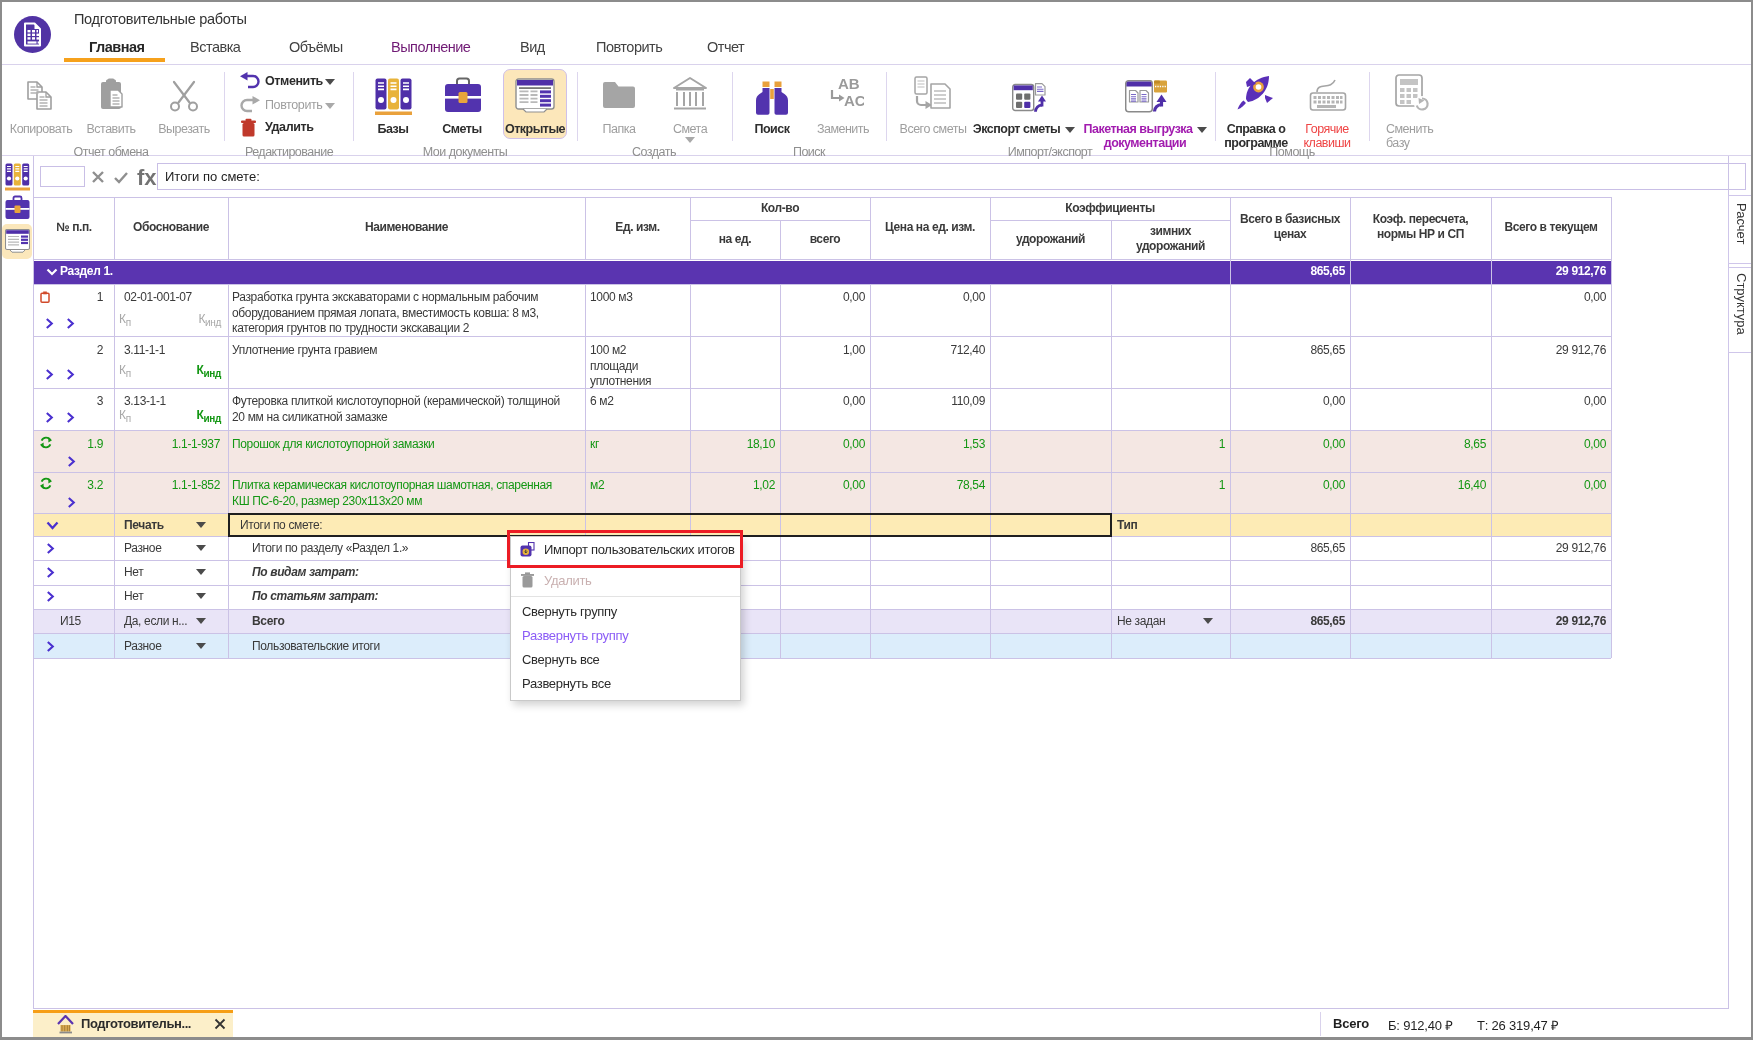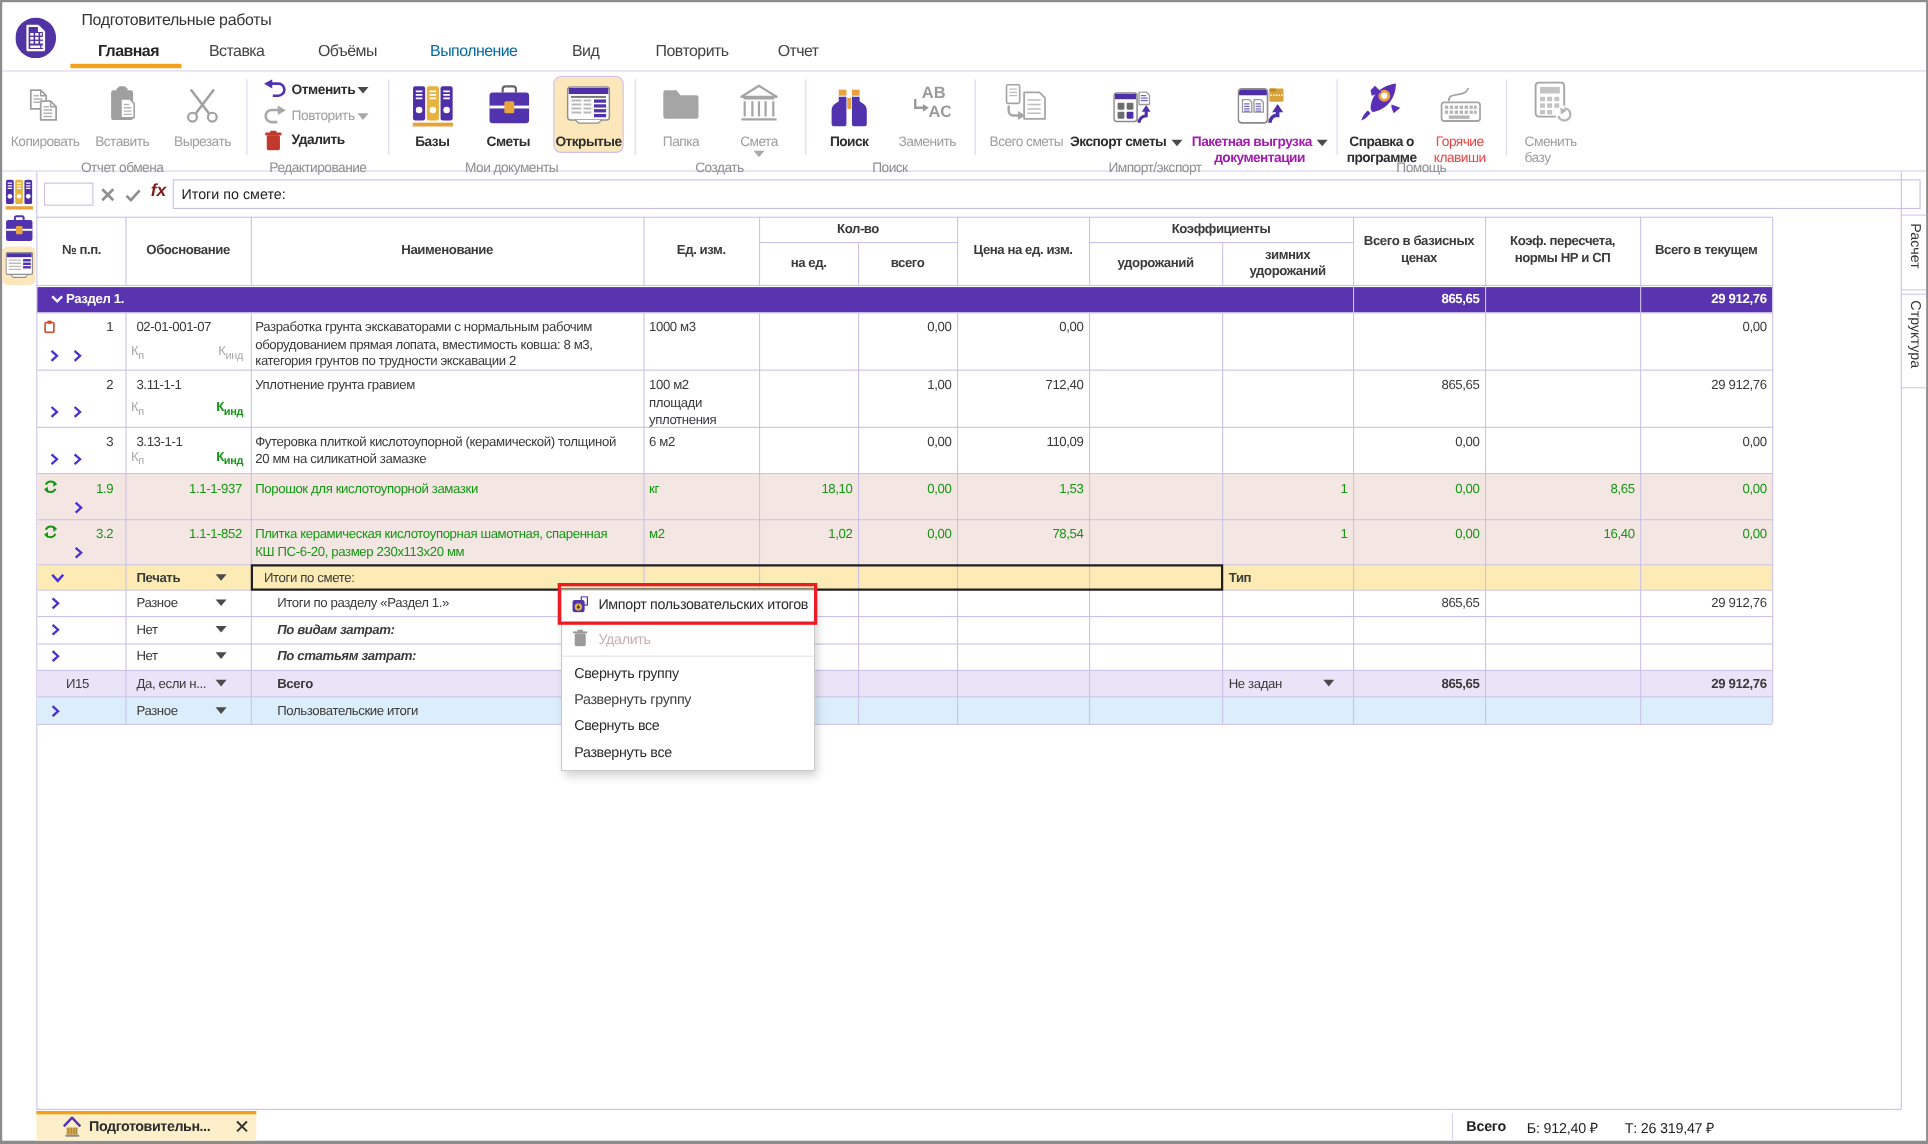--- a/index.html
+++ b/index.html
@@ -41,21 +41,21 @@
       <rect x="22.5" y="21.2" width="3" height="2.4"></rect>
 <rect x="13.5" y="25.4" width="9" height="2.2"></rect>
       <rect x="23.6" y="25.4" width="1.9" height="2.2"></rect>
 </g>
 </svg>
 <div class="a" style="left:74px;top:11px;font-size:14.5px;letter-spacing:-0.3px;color:#333">Подготовительные работы</div>
 
 <div class="a b" style="left:89px;top:39px;font-size:14.5px;letter-spacing:-0.5px;color:#262626">Главная</div>
 <div class="a" style="left:190px;top:39px;font-size:14.5px;letter-spacing:-0.5px;color:#424242">Вставка</div>
 <div class="a" style="left:289px;top:39px;font-size:14.5px;letter-spacing:-0.5px;color:#424242">Объёмы</div>
-<div class="a" style="left:391px;top:39px;font-size:14.5px;letter-spacing:-0.5px;color:#0369a1">Выполнение</div>
+<div class="a" style="left:391px;top:39px;font-size:14.5px;letter-spacing:-0.5px;color:#701a75">Выполнение</div>
 <div class="a" style="left:520px;top:39px;font-size:14.5px;letter-spacing:-0.5px;color:#424242">Вид</div>
 <div class="a" style="left:596px;top:39px;font-size:14.5px;letter-spacing:-0.5px;color:#424242">Повторить</div>
 <div class="a" style="left:707px;top:39px;font-size:14.5px;letter-spacing:-0.5px;color:#424242">Отчет</div>
 <div class="a" style="left:64px;top:58px;width:101px;height:4px;background:#f6a11c"></div>
 <div class="a" style="left:2px;top:64px;width:1749px;height:1px;background:#d9d2ec"></div>
 
 <div class="a" style="left:2px;top:155px;width:1749px;height:1px;background:#d9d2ec"></div>
 
 <svg class="a" style="left:24px;top:80px" width="36" height="34" viewBox="0 0 36 34">
 <g fill="#fff" stroke="#9f9f9f" stroke-width="1.6" stroke-linejoin="round">
@@ -292,21 +292,21 @@
 </svg>
 <div class="a" style="left:1386px;top:122px;font-size:12.5px;letter-spacing:-0.5px;color:#9e9e9e;line-height:14px">Сменить<br>базу</div>
 
 <div class="a" style="left:40px;top:166px;width:45px;height:21px;border:1px solid #c9bfe6"></div>
 <svg class="a" style="left:91px;top:170px" width="14" height="14" viewBox="0 0 14 14">
 <path d="M2 2 L12 12 M12 2 L2 12" stroke="#8f8f8f" stroke-width="2.4"></path>
 </svg>
 <svg class="a" style="left:113px;top:171px" width="16" height="13" viewBox="0 0 16 13">
 <path d="M2 7 L6 11 L14 2" fill="none" stroke="#8f8f8f" stroke-width="2.4"></path>
 </svg>
-<div class="a" style="left:137px;top:165px;font-size:16px;font-weight:bold;font-style:italic;color:#7f1d1d">fx</div>
+<div class="a" style="left:137px;top:165px;font-size:22px;font-weight:bold;color:#737373">fx</div>
 <div class="a" style="left:157px;top:163px;width:1589px;height:27px;border:1px solid #c9bfe6"></div>
 <div class="a" style="left:165px;top:169px;font-size:13px;color:#222">Итоги по смете:</div>
 
 <svg class="a" style="left:5px;top:163px" width="25" height="28" viewBox="0 0 25 28">
 <rect x="0.5" y="0.5" width="7" height="22" rx="1.5" fill="#4f2fa8"></rect>
 <rect x="8.8" y="0.5" width="7" height="22" rx="1.5" fill="#e8b33a"></rect>
 <rect x="17.2" y="0.5" width="7" height="22" rx="1.5" fill="#4f2fa8"></rect>
 <g stroke="#fff" stroke-width="1.2">
 <path d="M2 3.5 h4 M2 5.9 h4 M2 8.3 h4"></path>
       <path d="M10.3 3.5 h4 M10.3 5.9 h4 M10.3 8.3 h4"></path>
@@ -566,21 +566,21 @@
 <div class="mi" style="left:544px;top:542px">Импорт пользовательских итогов</div>
 <div class="a" style="left:507px;top:530px;width:236px;height:38px;border:3px solid #ec1c24"></div>
 <svg class="a" style="left:521px;top:572px" width="13" height="16" viewBox="0 0 13 16">
 <rect x="1.5" y="4" width="10" height="11.5" rx="1.5" fill="#9a9a9a"></rect>
 <rect x="0" y="2" width="13" height="1.9" fill="#9a9a9a"></rect>
 <rect x="4" y="0.4" width="5" height="2" fill="#9a9a9a"></rect>
 </svg>
 <div class="mi" style="left:544px;top:573px;color:#c9b0b0">Удалить</div>
 <div class="a" style="left:511px;top:596px;width:229px;height:1px;background:#e3e3e3"></div>
 <div class="mi" style="left:522px;top:604px">Свернуть группу</div>
-<div class="mi" style="left:522px;top:628px;color:#404040">Развернуть группу</div>
+<div class="mi" style="left:522px;top:628px;color:#8b5cf6">Развернуть группу</div>
 <div class="mi" style="left:522px;top:652px">Свернуть все</div>
 <div class="mi" style="left:522px;top:676px">Развернуть все</div>
 
 <div class="a" style="left:33px;top:1010px;width:200px;height:27px;background:#fcefc9;border-top:3px solid #f69e16"></div>
 <svg class="a" style="left:56px;top:1015px" width="19" height="19" viewBox="0 0 19 19">
 <path d="M2 9 L9.5 1 L17 9" fill="none" stroke="#5a34b0" stroke-width="2.2" stroke-linejoin="round"></path>
 <rect x="4.5" y="10" width="10" height="6.5" fill="#d8a94f"></rect>
 <path d="M6 10.3 v6 M8.7 10.3 v6 M11.4 10.3 v6 M13.5 10.3 v6" stroke="#a8813a" stroke-width="1"></path>
 <path d="M3.5 17.5 h12.5" stroke="#8a8a8a" stroke-width="1.8"></path>
 </svg>

